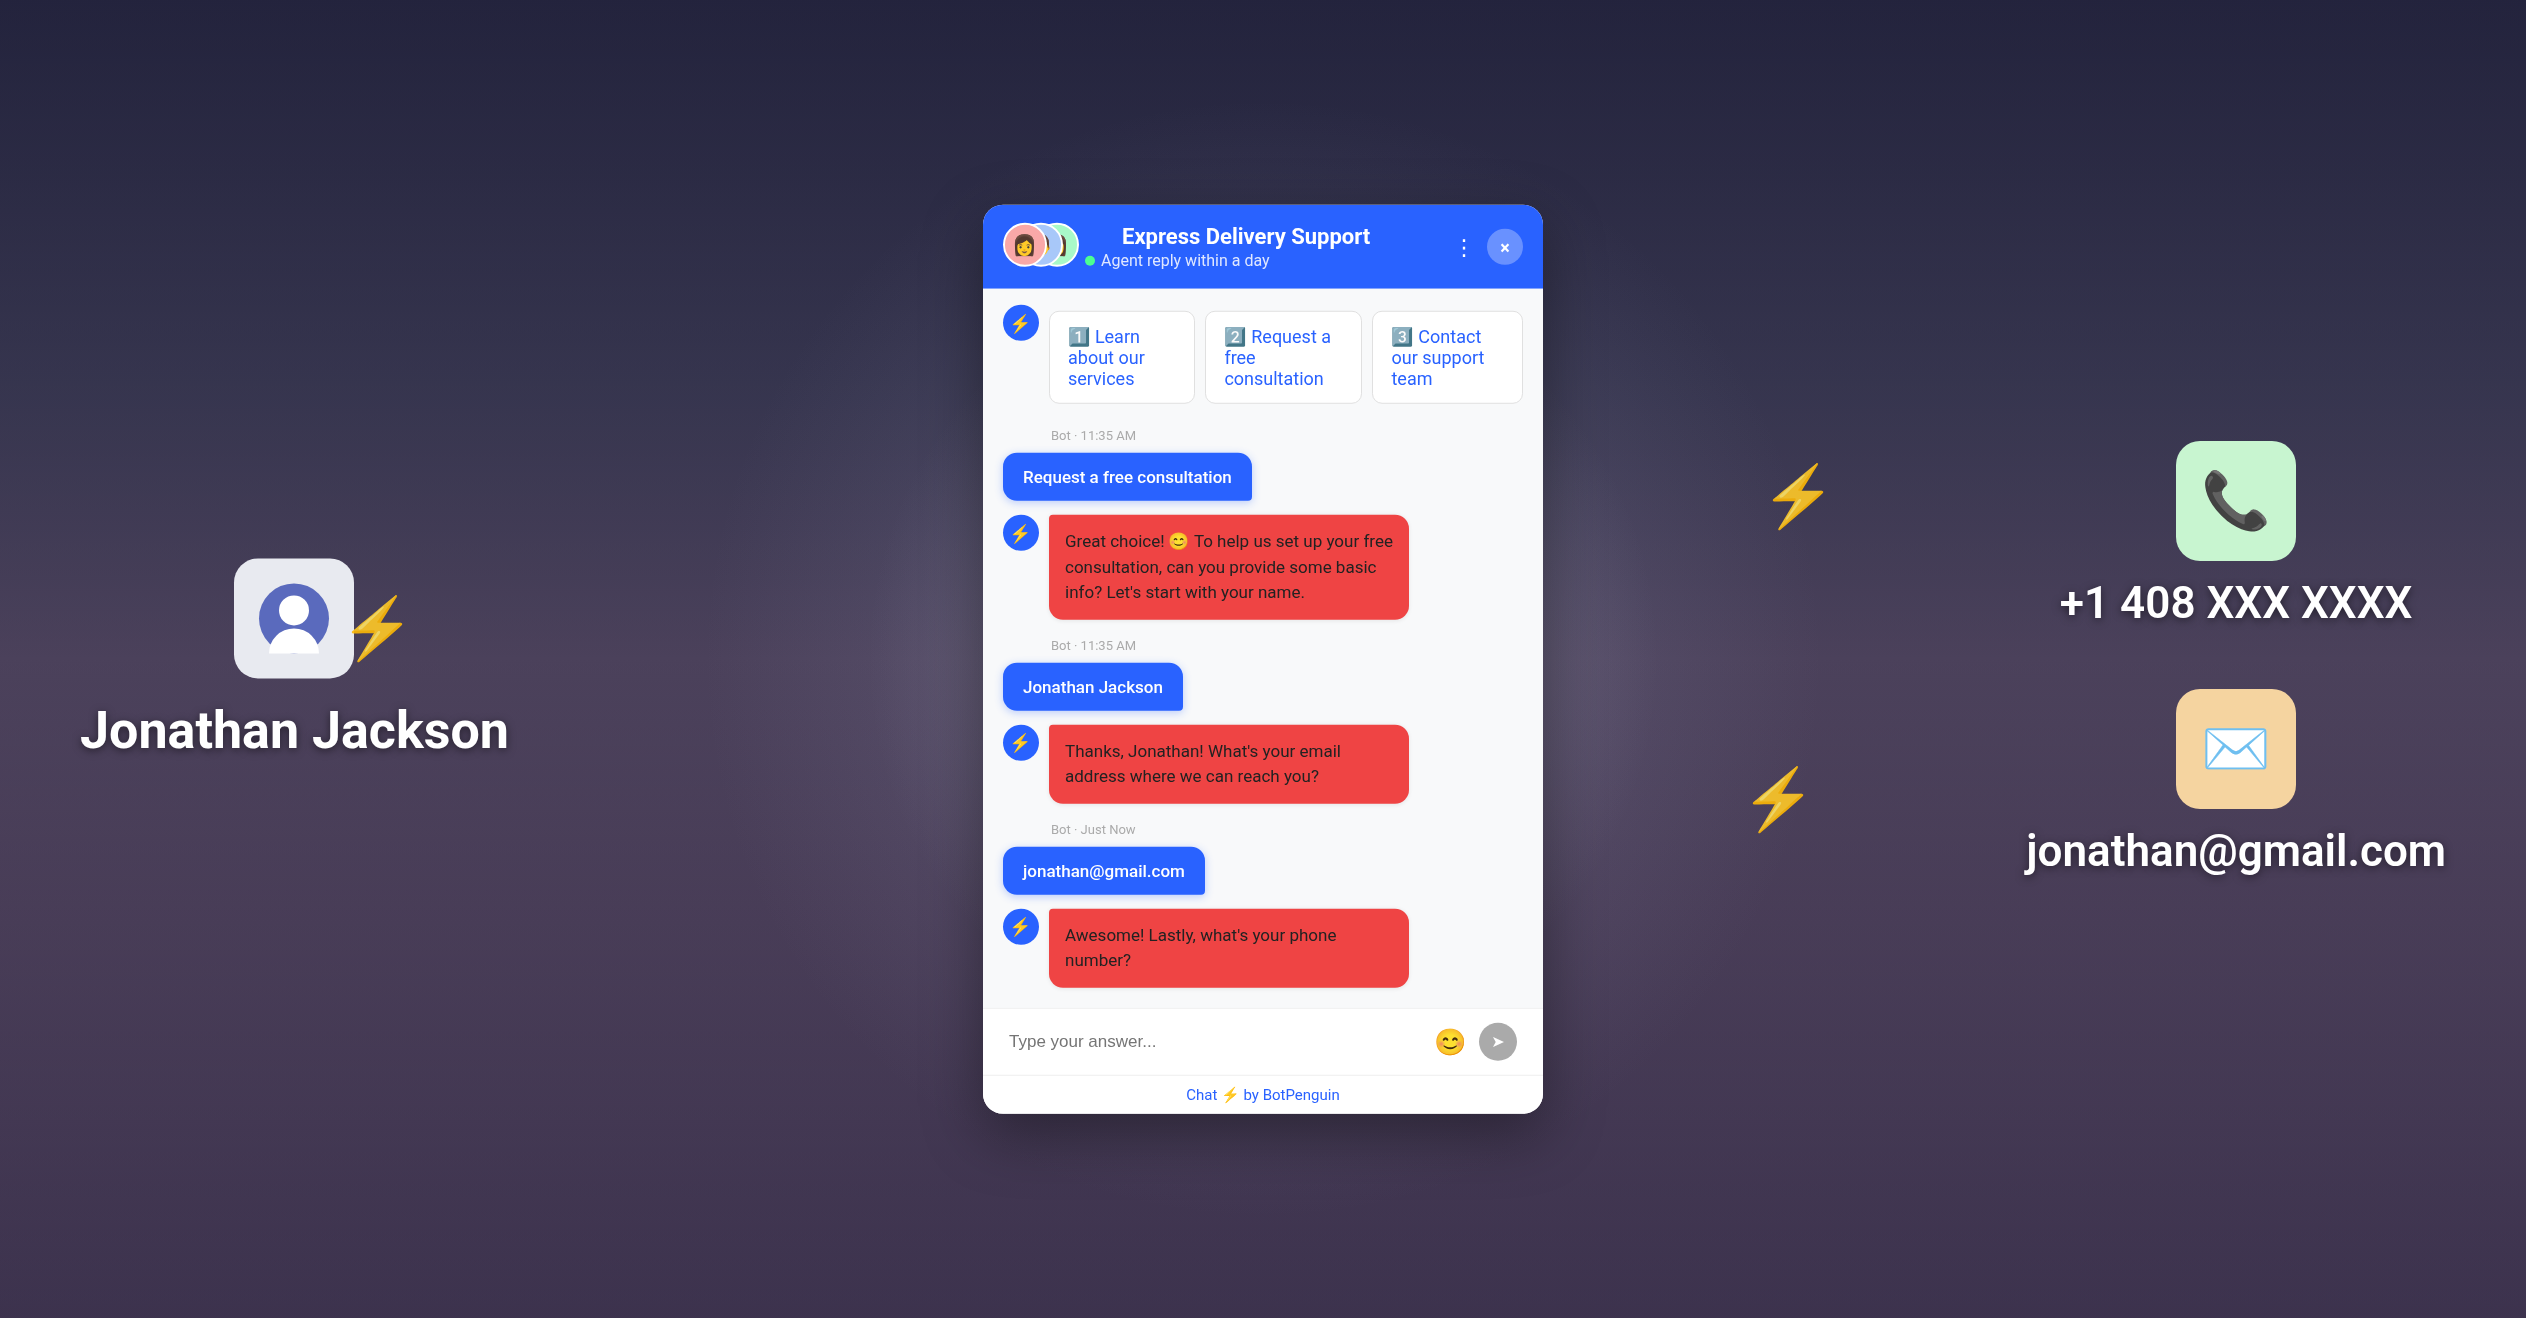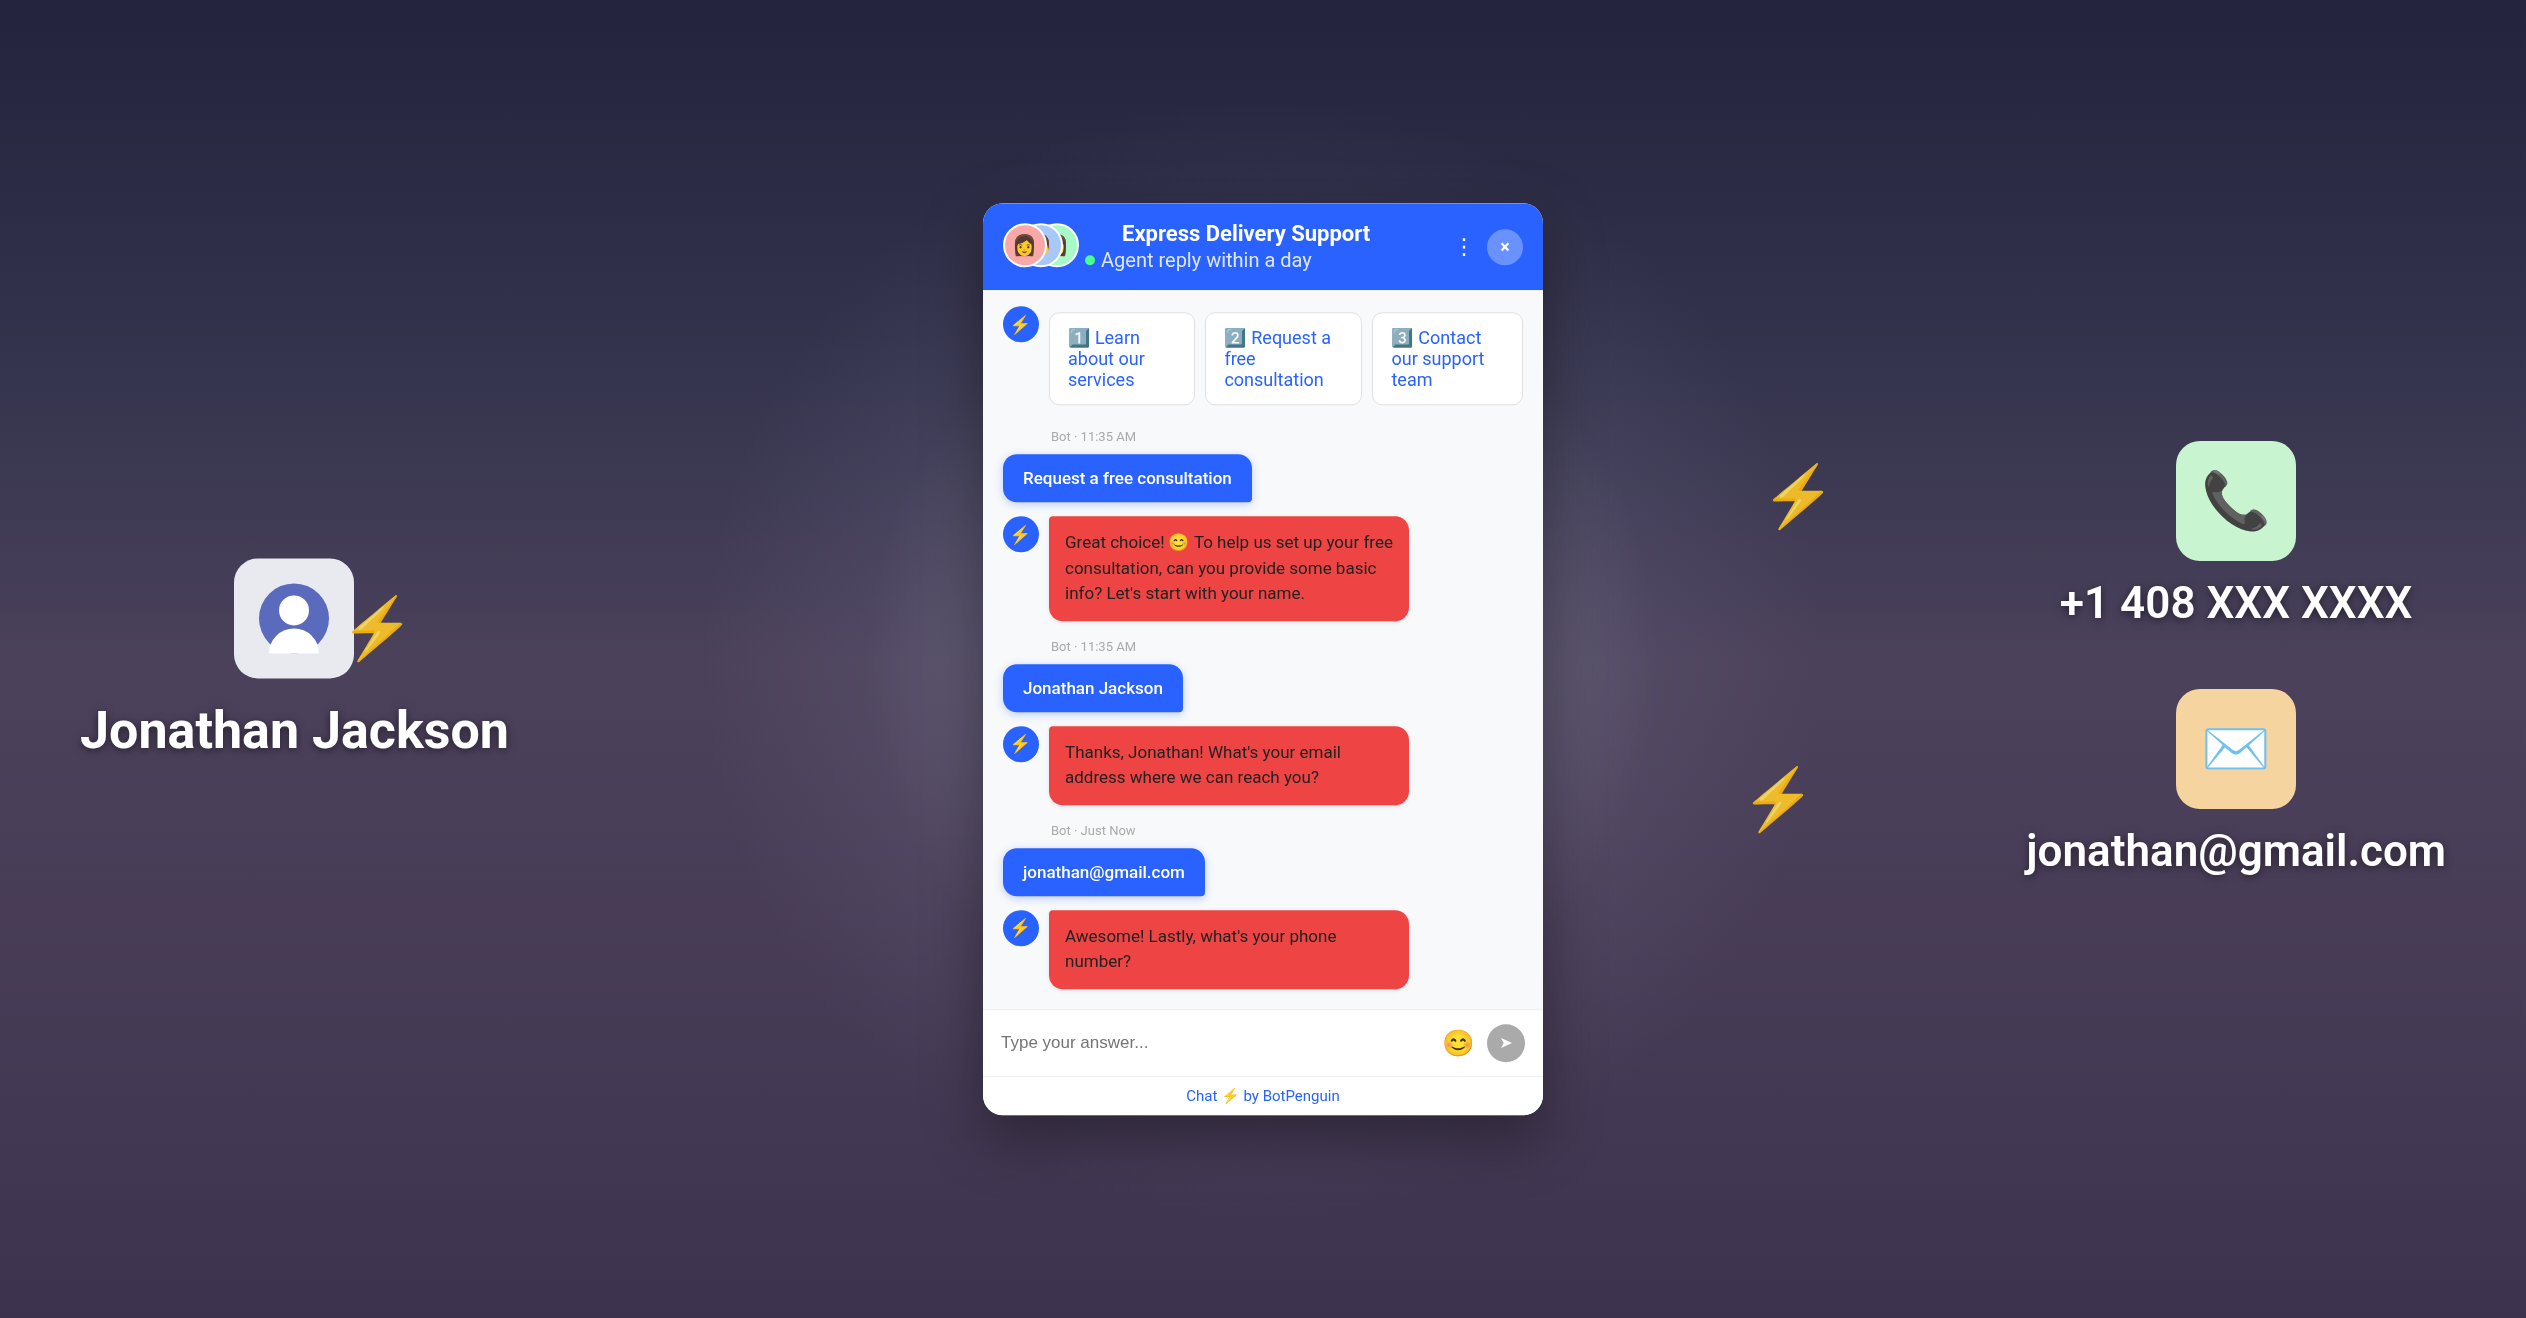--- a/index.html
+++ b/index.html
@@ -238,21 +238,21 @@
 
     .header-title {
       color: white;
       font-size: 22px;
       font-weight: 700;
       margin-left: 37px;
     }
 
     .header-subtitle {
       color: rgba(255,255,255,0.85);
-      font-size: 20px;
+      font-size: 16px;
       display: flex;
       align-items: center;
       gap: 6px;
       margin-top: 2px;
     }
 
     .online-dot {
       width: 10px;
       height: 10px;
       background: #4cff91;
@@ -371,21 +371,21 @@
       font-size: 17px;
       font-weight: 500;
       max-width: 320px;
       box-shadow: 0 2px 8px rgba(41,98,255,0.3);
     }
 
     
     .chat-input-area {
       background: white;
       border-top: 1px solid #eee;
-      padding: 14px 18px;
+      padding: 14px 26px;
       display: flex;
       align-items: center;
       gap: 12px;
       justify-content: space-between;
     }
 
     .chat-input {
       flex: 1;
       border: none;
       outline: none;

